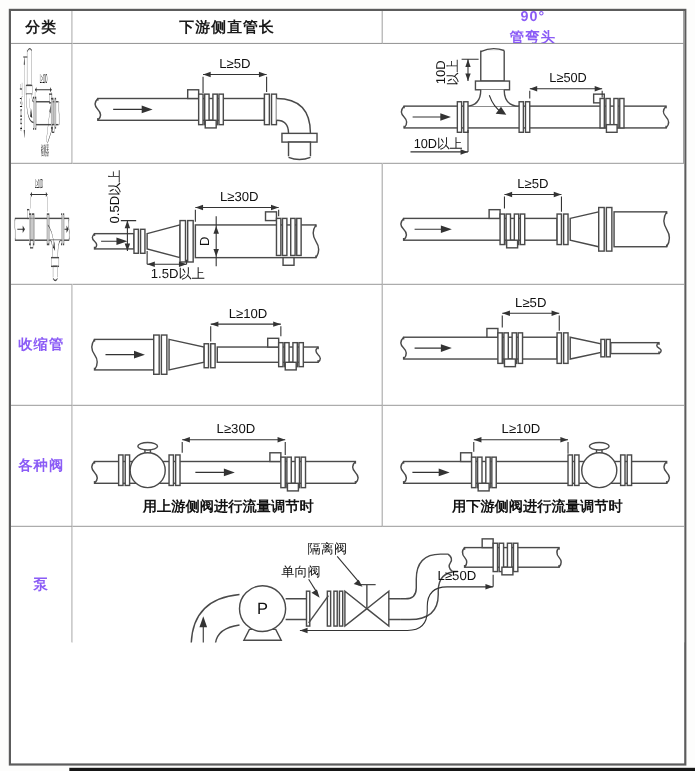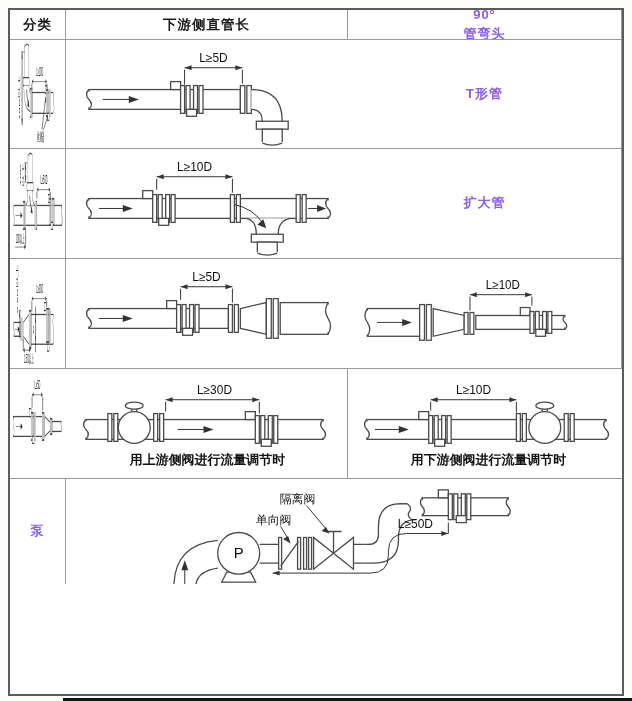--- a/index.html
+++ b/index.html
@@ -100,23 +100,20 @@
       <path class="wf" d="M181,50 Q212,50 212,82 L192,82 Q192,70 181,70 Z"></path>
       <path class="sk" d="M181,50 Q212,50 212,82"></path>
       <path class="sk" d="M181,70 Q192,70 192,82"></path>
       <rect class="pf" x="186" y="82" width="32" height="8"></rect>
       <rect class="pf" x="192" y="90" width="20" height="15"></rect>
       <rect class="wf" x="190" y="103" width="24" height="4"></rect>
       <path class="sk" d="M192,104 q10,4 20,0"></path>
     </svg>
   </div>
 
-  <div class="c cat">
-        <span>T形管</span>
-      </div>
   <div class="c">
     <svg width="281" height="109" viewBox="0 0 282 110" preserveAspectRatio="none">
       <rect class="pf" x="92" y="5" width="22" height="29"></rect>
       <rect class="wf" x="90" y="2" width="26" height="4"></rect>
       <path class="sk" d="M92,7 q11,-5 22,-1"></path>
       <rect class="pf" x="87" y="34" width="32" height="8"></rect>
       <rect class="pf" x="20" y="57" width="246" height="20"></rect>
       <rect class="wf" x="17" y="59" width="6" height="16"></rect>
       <path class="sk" d="M20,57 q-5,5 0,10 q5,5 0,10"></path>
       <rect class="wf" x="263" y="59" width="6" height="16"></rect>
@@ -180,23 +177,20 @@
       <path class="sk" d="M187,105 q10,4 20,0"></path>
       <path class="dm" d="M164,56 Q182,60 192,74" stroke-width="1.3"></path>
       <polygon class="ah" points="196,80 187,76.5 193,71"></polygon>
       <rect class="pf" x="226" y="46" width="4" height="28"></rect>
       <rect class="pf" x="232" y="46" width="4" height="28"></rect>
       <path class="dm" d="M238,60 H250" stroke-width="1.3"></path>
       <polygon class="ah" points="256,60 247,56.5 247,63.5"></polygon>
     </svg>
   </div>
 
-  <div class="c cat">
-        <span>扩大管</span>
-      </div>
   <div class="c">
     <svg width="281" height="109" viewBox="0 0 282 110" preserveAspectRatio="none">
       <rect class="pf" x="20" y="64" width="36" height="14"></rect>
       <rect class="wf" x="17" y="66" width="6" height="10"></rect>
       <path class="sk" d="M20,64 q-4,3.5 0,7 q4,3.5 0,7"></path>
       <path class="dm" d="M26,71 H42" stroke-width="1.3"></path>
       <polygon class="ah" points="50,71 40,67.5 40,74.5"></polygon>
       <rect class="pf" x="56" y="60" width="4" height="22"></rect>
       <rect class="pf" x="62" y="60" width="4" height="22"></rect>
       <path class="pf" d="M68,64 L98,56 L98,86 L68,78 Z"></path>
@@ -250,20 +244,23 @@
       <rect class="pf" x="164" y="46" width="4" height="28"></rect>
       <path class="pf" d="M170,50 L196,44 L196,76 L170,70 Z"></path>
       <rect class="pf" x="196" y="40" width="5" height="40"></rect>
       <rect class="pf" x="203" y="40" width="5" height="40"></rect>
       <rect class="pf" x="210" y="44" width="48" height="32"></rect>
       <rect class="wf" x="255" y="46" width="6" height="28"></rect>
       <path class="sk" d="M258,44 q-5,8 0,16 q5,8 0,16"></path>
     </svg>
   </div>
 
+  <div class="c cat">
+        <span>收缩管</span>
+      </div>
   <div class="c">
     <svg width="281" height="109" viewBox="0 0 282 110" preserveAspectRatio="none">
       <rect class="pf" x="20" y="50" width="54" height="28"></rect>
       <rect class="wf" x="17" y="52" width="6" height="24"></rect>
       <path class="sk" d="M20,50 q-5,7 0,14 q5,7 0,14"></path>
       <path class="dm" d="M30,64 H58" stroke-width="1.3"></path>
       <polygon class="ah" points="66,64 56,60.5 56,67.5"></polygon>
       <rect class="pf" x="74" y="46" width="5" height="36"></rect>
       <rect class="pf" x="81" y="46" width="5" height="36"></rect>
       <path class="pf" d="M88,50 L120,57 L120,71 L88,78 Z"></path>
@@ -305,20 +302,23 @@
       <rect class="pf" x="164" y="44" width="4" height="28"></rect>
       <path class="pf" d="M170,48 L198,54 L198,62 L170,68 Z"></path>
       <rect class="pf" x="198" y="50" width="3.5" height="16"></rect>
       <rect class="pf" x="203" y="50" width="3.5" height="16"></rect>
       <rect class="pf" x="207" y="53" width="44" height="10"></rect>
       <rect class="wf" x="248" y="55" width="6" height="6"></rect>
       <path class="sk" d="M251,53 q-4,2.5 0,5 q4,2.5 0,5"></path>
     </svg>
   </div>
 
+  <div class="c cat">
+        <span>各种阀</span>
+      </div>
   <div class="c">
     <svg width="281" height="104" viewBox="0 0 282 105" preserveAspectRatio="none">
       <rect class="pf" x="20" y="48" width="238" height="20"></rect>
       <rect class="wf" x="17" y="50" width="6" height="16"></rect>
       <path class="sk" d="M20,48 q-5,5 0,10 q5,5 0,10"></path>
       <rect class="wf" x="255" y="50" width="6" height="16"></rect>
       <path class="sk" d="M258,48 q-5,5 0,10 q5,5 0,10"></path>
       <rect class="pf" x="42" y="42" width="4" height="28"></rect>
       <rect class="pf" x="48" y="42" width="4" height="28"></rect>
       <rect class="pf" x="66" y="37" width="5" height="6"></rect>

